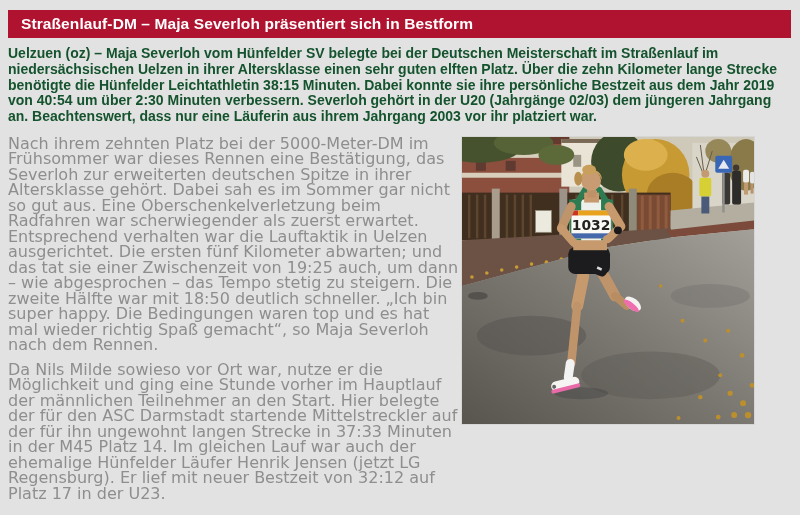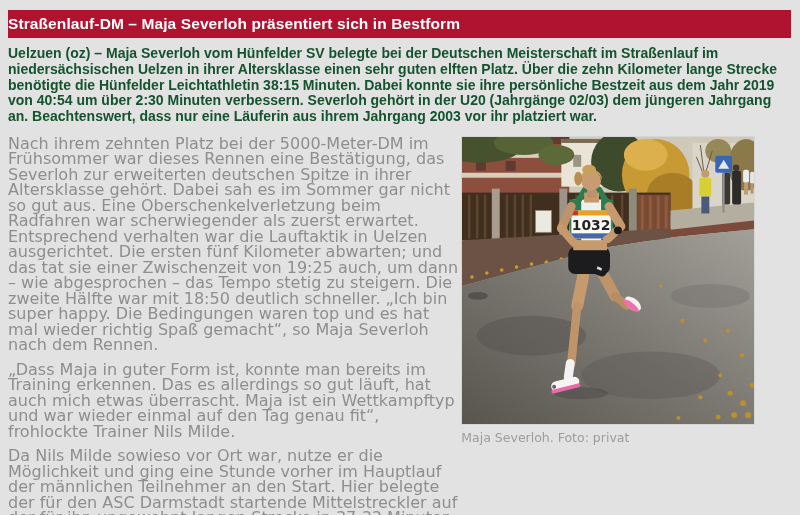--- a/index.html
+++ b/index.html
@@ -10,21 +10,21 @@
     overflow:hidden;
     position:relative;
   }
   .banner{
     margin:10px 9px 0 8px;
     background:#b01330;
     height:28px;
     display:flex;align-items:center;
   }
   .banner h1{
-    margin:0;
+    margin:0;padding-left:13px;
     font-family:"Liberation Sans",sans-serif;
     font-size:15.5px;font-weight:bold;
     color:#ffffff;letter-spacing:.1px;
   }
   .intro{
     margin:8px 6px 0 8px;
     color:#14532d;
     font-family:"Liberation Sans",sans-serif;
     font-weight:bold;
     font-size:14px;line-height:15.8px;
@@ -62,21 +62,20 @@
 <header class="banner">
   <h1>Straßenlauf-DM – Maja Severloh präsentiert sich in Bestform</h1>
 </header>
 
 <p class="intro">Uelzuen (oz) – Maja Severloh vom Hünfelder SV belegte bei der Deutschen Meisterschaft im Straßenlauf im niedersächsischen Uelzen in ihrer Altersklasse einen sehr guten elften Platz. Über die zehn Kilometer lange Strecke benötigte die Hünfelder Leichtathletin 38:15 Minuten. Dabei konnte sie ihre persönliche Bestzeit aus dem Jahr 2019 von 40:54 um über 2:30 Minuten verbessern. Severloh gehört in der U20 (Jahrgänge 02/03) dem jüngeren Jahrgang an. Beachtenswert, dass nur eine Läuferin aus ihrem Jahrgang 2003 vor ihr platziert war.</p>
 
 <div class="content">
 
   <div class="text-col">
     <p>Nach ihrem zehnten Platz bei der 5000-Meter-DM im Frühsommer war dieses Rennen eine Bestätigung, das Severloh zur erweiterten deutschen Spitze in ihrer Altersklasse gehört. Dabei sah es im Sommer gar nicht so gut aus. Eine Oberschenkelverletzung beim Radfahren war scherwiegender als zuerst erwartet. Entsprechend verhalten war die Lauftaktik in Uelzen ausgerichtet. Die ersten fünf Kilometer abwarten; und das tat sie einer Zwischenzeit von 19:25 auch, um dann – wie abgesprochen – das Tempo stetig zu steigern. Die zweite Hälfte war mit 18:50 deutlich schneller. „Ich bin super happy. Die Bedingungen waren top und es hat mal wieder richtig Spaß gemacht“, so Maja Severloh nach dem Rennen.</p>
-    <p>„Dass Maja in guter Form ist, konnte man bereits im Training erkennen. Das es allerdings so gut läuft, hat auch mich etwas überrascht. Maja ist ein Wettkampftyp und war wieder einmal auf den Tag genau fit“, frohlockte Trainer Nils Milde.</p>
     <p>Da Nils Milde sowieso vor Ort war, nutze er die Möglichkeit und ging eine Stunde vorher im Hauptlauf der männlichen Teilnehmer an den Start. Hier belegte der für den ASC Darmstadt startende Mittelstreckler auf der für ihn ungewohnt langen Strecke in 37:33 Minuten in der M45 Platz 14. Im gleichen Lauf war auch der ehemalige Hünfelder Läufer Henrik Jensen (jetzt LG Regensburg). Er lief mit neuer Bestzeit von 32:12 auf Platz 17 in der U23.</p>
   </div>
 
   <figure class="photo-col" style="margin:0">
     <div class="photo-frame">
       <svg viewBox="0 0 294 289" preserveAspectRatio="none">
         <defs>
           <linearGradient id="roadGrad" x1="0" y1="1" x2="1" y2="0">
             <stop offset="0" stop-color="#58554f"></stop>
             <stop offset="0.5" stop-color="#7b7872"></stop>
@@ -265,16 +264,15 @@
           <g>
             <rect x="126" y="52" width="9" height="9" fill="#bf9168"></rect>
             <circle cx="130" cy="44" r="10" fill="#c89b72"></circle>
             <path d="M119,44 a11,11 0 0 1 22,-1 l-3,-5 q-8,-6 -15,0 z" fill="#c8a05c"></path>
             <ellipse cx="128" cy="33" rx="7" ry="5" fill="#c8a05c"></ellipse>
             <ellipse cx="117" cy="42" rx="4" ry="7" fill="#b88f4e"></ellipse>
           </g>
         </g>
       </svg>
     </div>
-    <figcaption class="caption">Maja Severloh. Foto: privat</figcaption>
   </figure>
 
 </div>
 
 </body></html>

